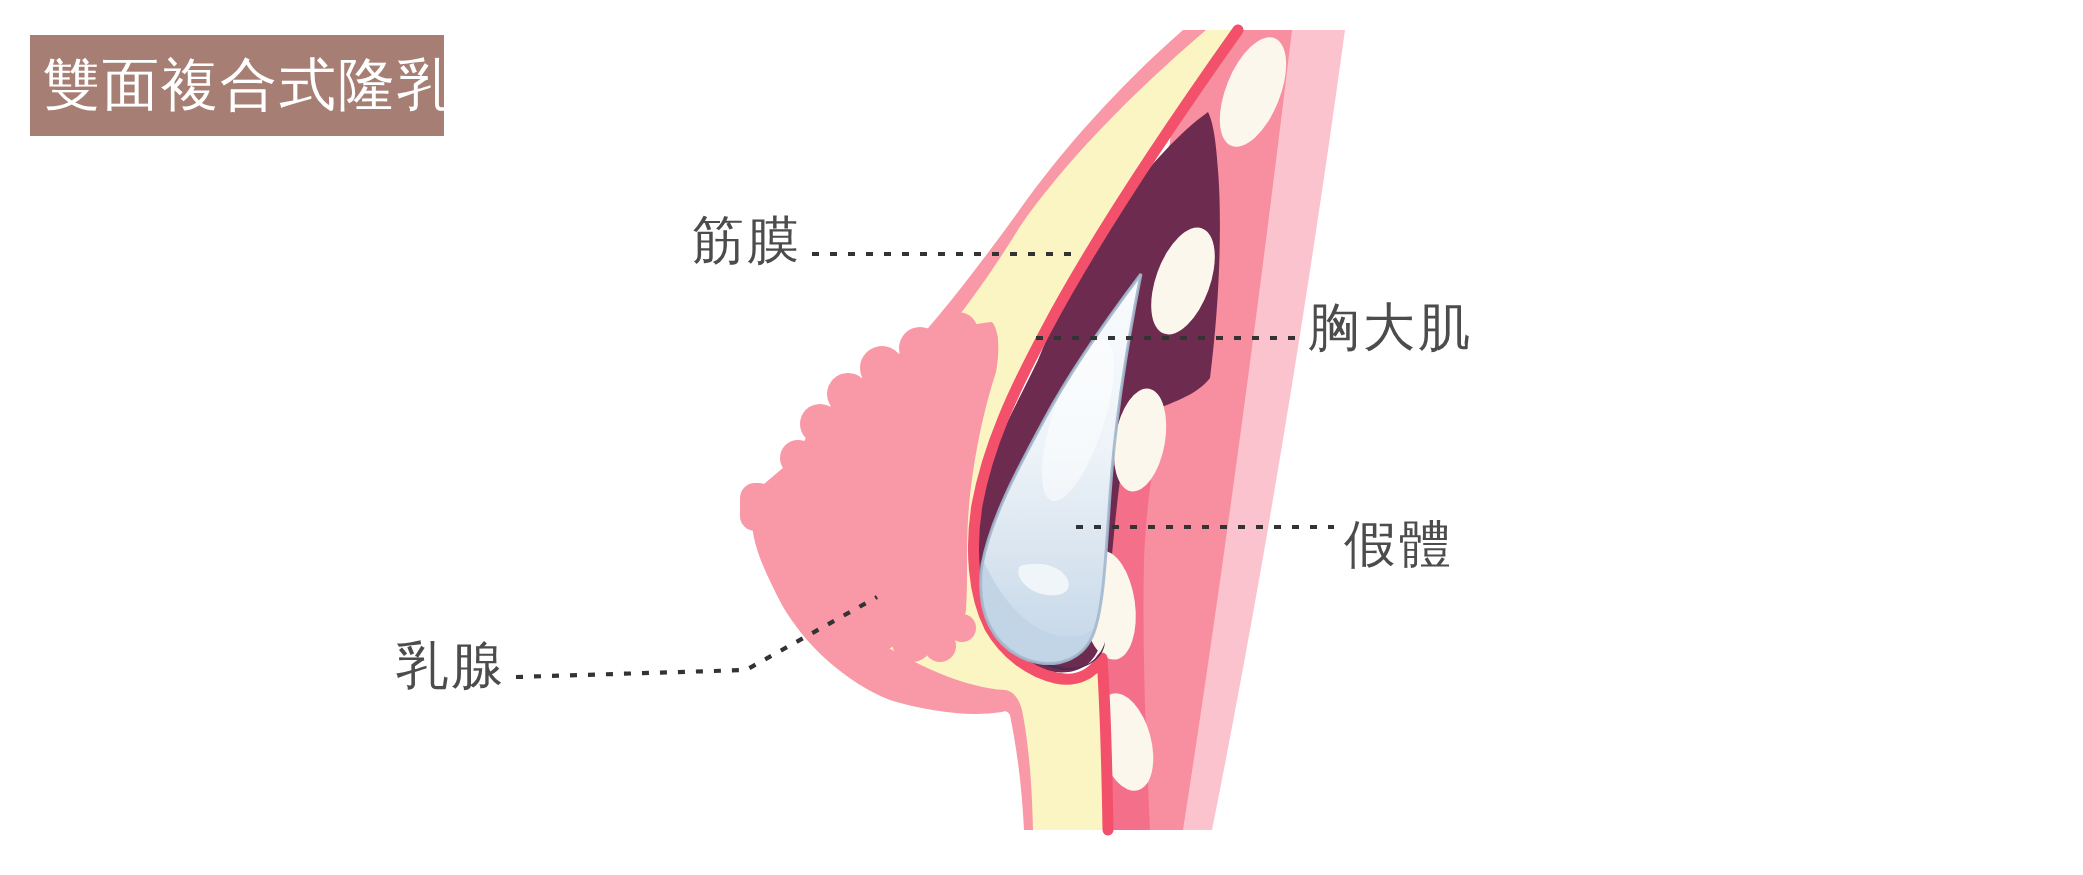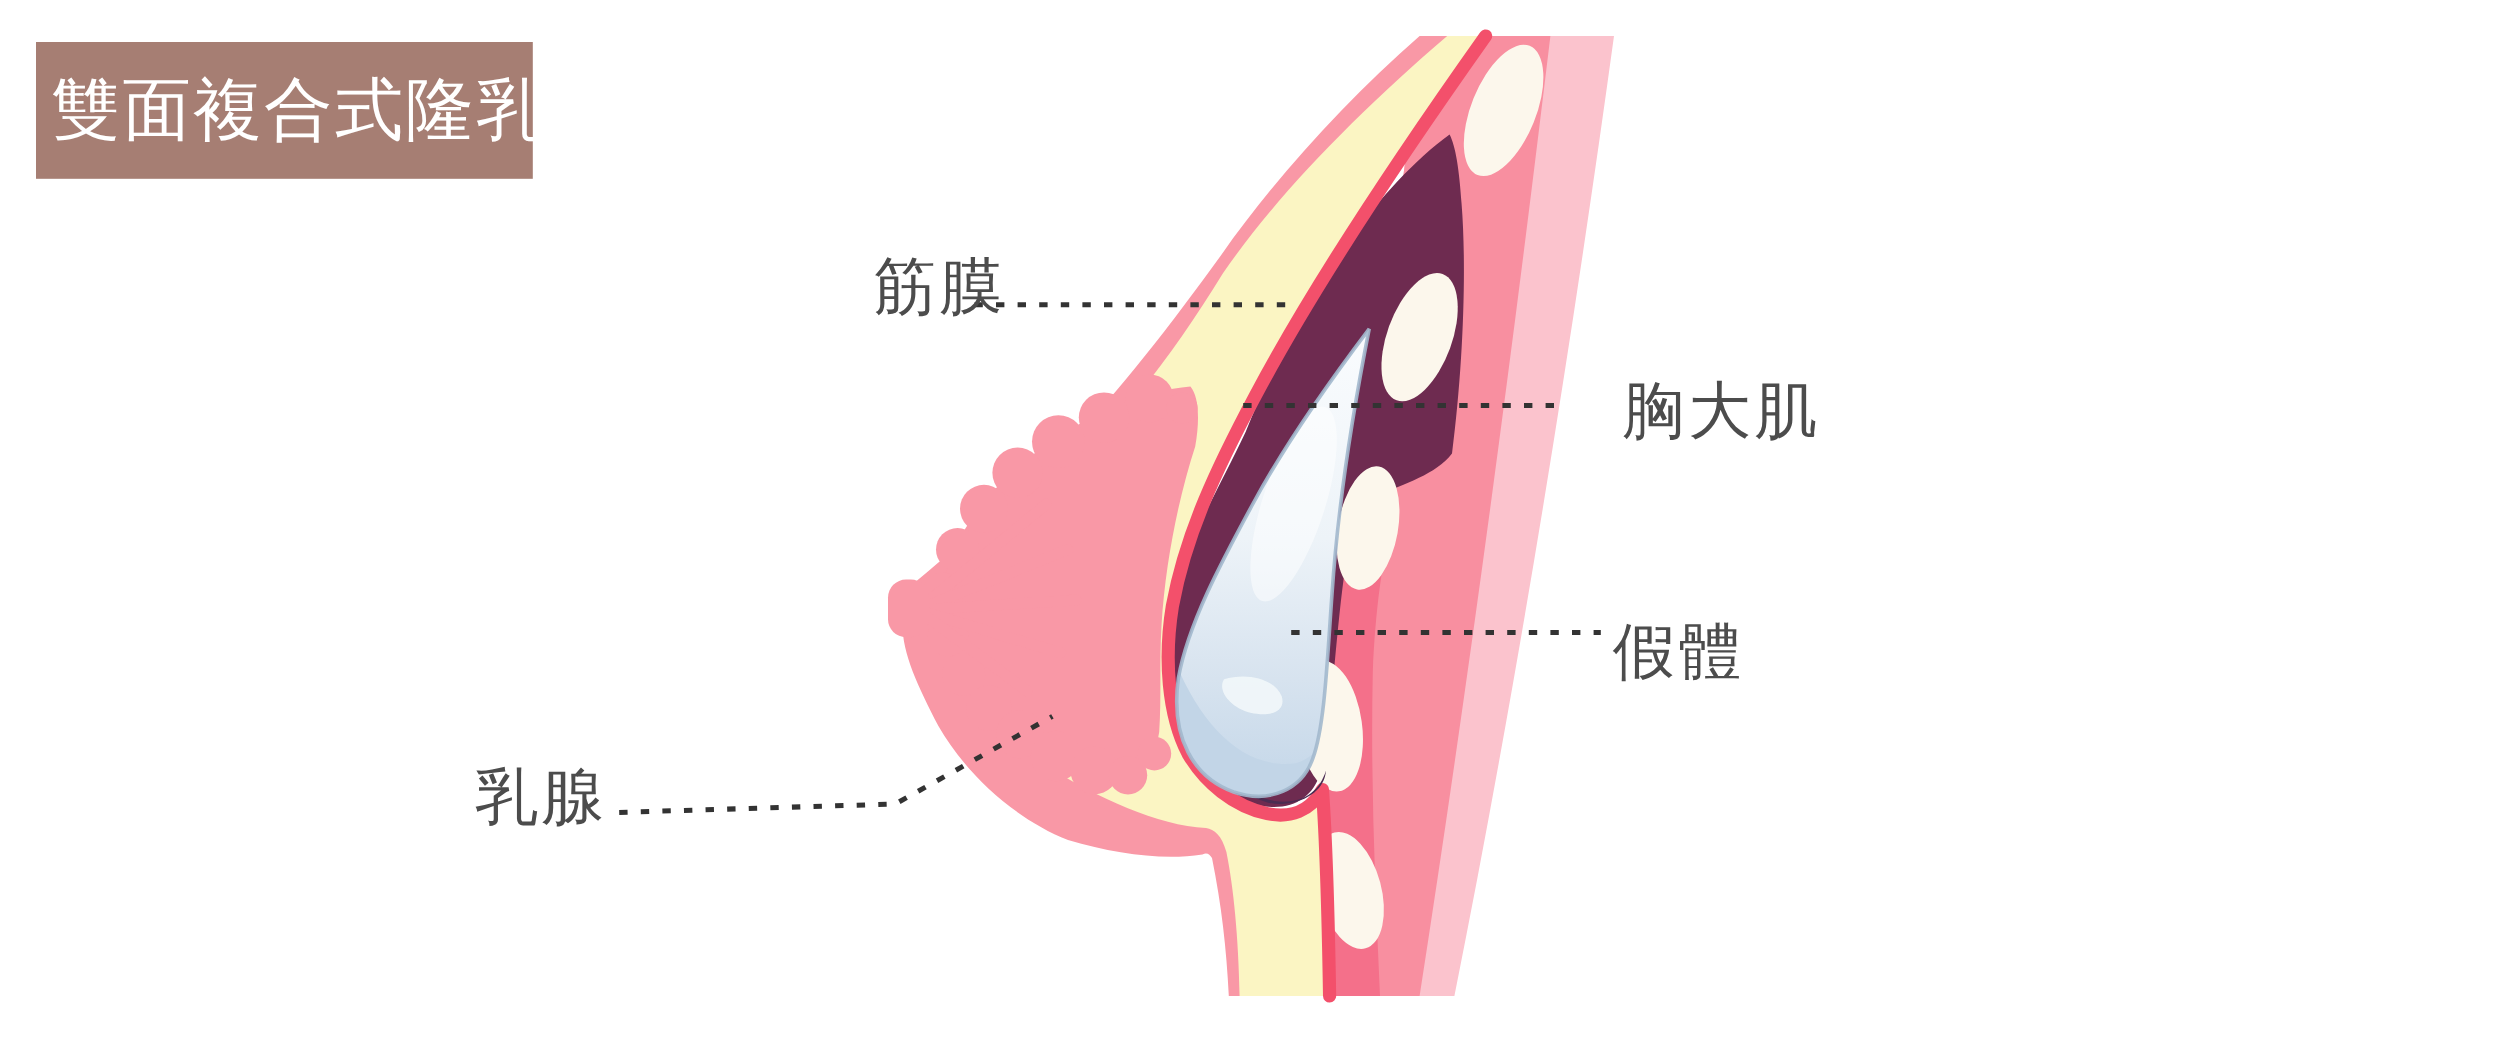--- a/index.html
+++ b/index.html
@@ -6,21 +6,21 @@
   #stage{
     position:relative;
     width:2083px;height:875px;
     background:#ffffff;
     overflow:hidden;
     font-family:"Liberation Sans", sans-serif;
   }
   #art{position:absolute;left:0;top:0;width:100%;height:100%;}
   .title-box{
     position:absolute;left:30px;top:35px;
-    width:414px;height:114px;
+    width:414px;height:101px;
     background:#A67E73;
     display:flex;align-items:center;
     box-sizing:border-box;
     padding-left:13px;
   }
   .title-box span{
     color:#ffffff;
     font-size:57px;
     font-weight:300;
     letter-spacing:2px;
@@ -28,22 +28,22 @@
   }
   .diagram-label{
     position:absolute;
     color:#4C4C4C;
     font-size:52px;
     font-weight:300;
     letter-spacing:3px;
     line-height:1.05;
     white-space:nowrap;
   }
-  #label-fascia{left:692px;top:213px;margin-left:36px;}
-  #label-pectoralis{left:1308px;top:316px;margin-left:44px;}
+  #label-fascia{left:692px;top:213px;}
+  #label-pectoralis{left:1308px;top:300px;}
   #label-implant{left:1344px;top:517px;}
   #label-gland{left:396px;top:638px;}
 </style>
 </head>
 <body>
 
 <div id="stage">
 
   <svg id="art" viewBox="0 0 2083 875" xmlns="http://www.w3.org/2000/svg">
     <defs>

